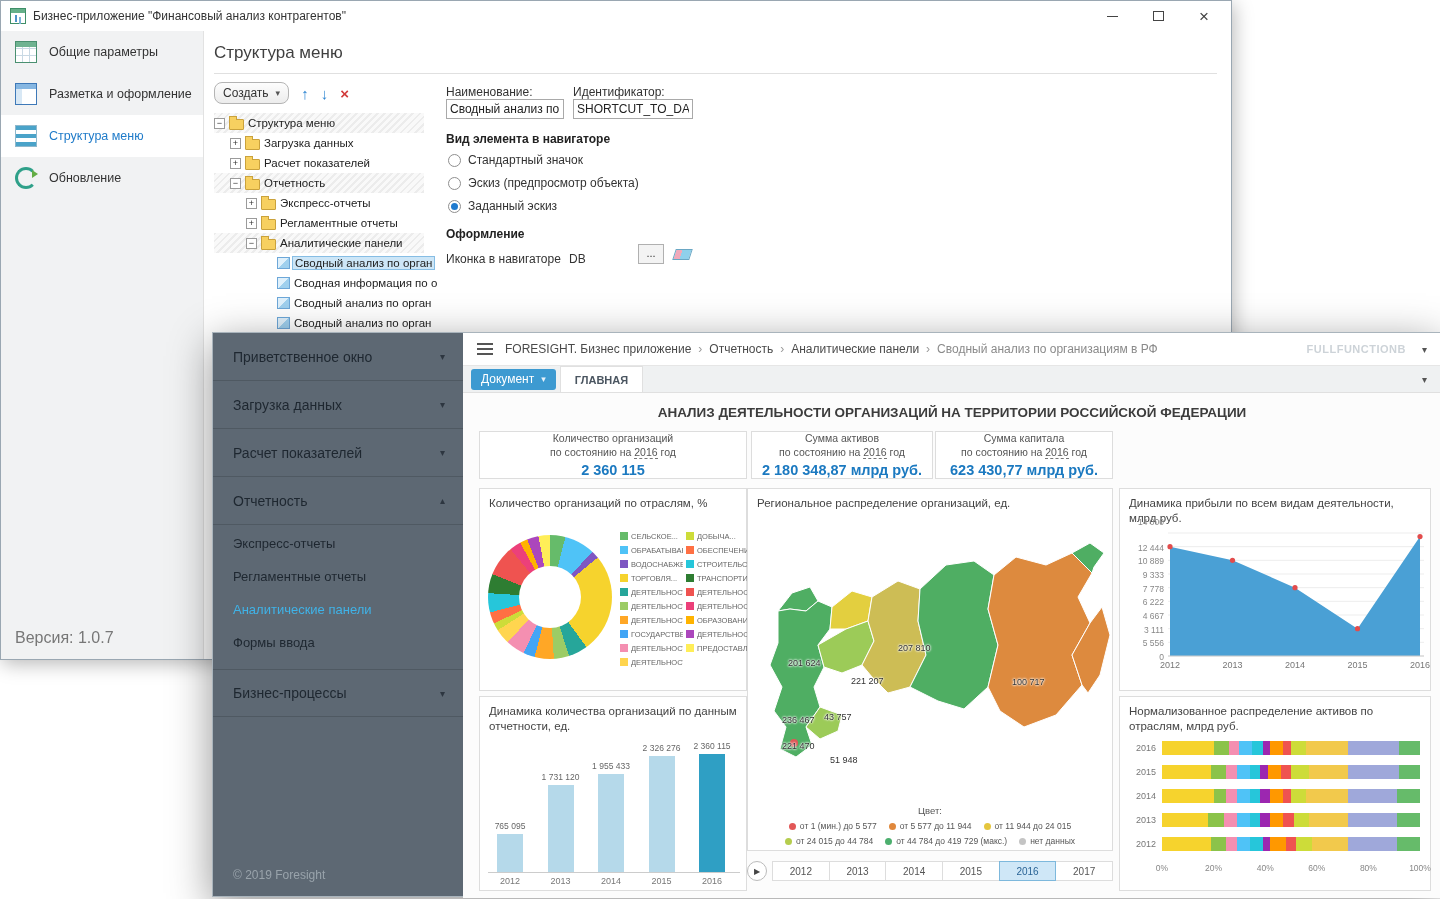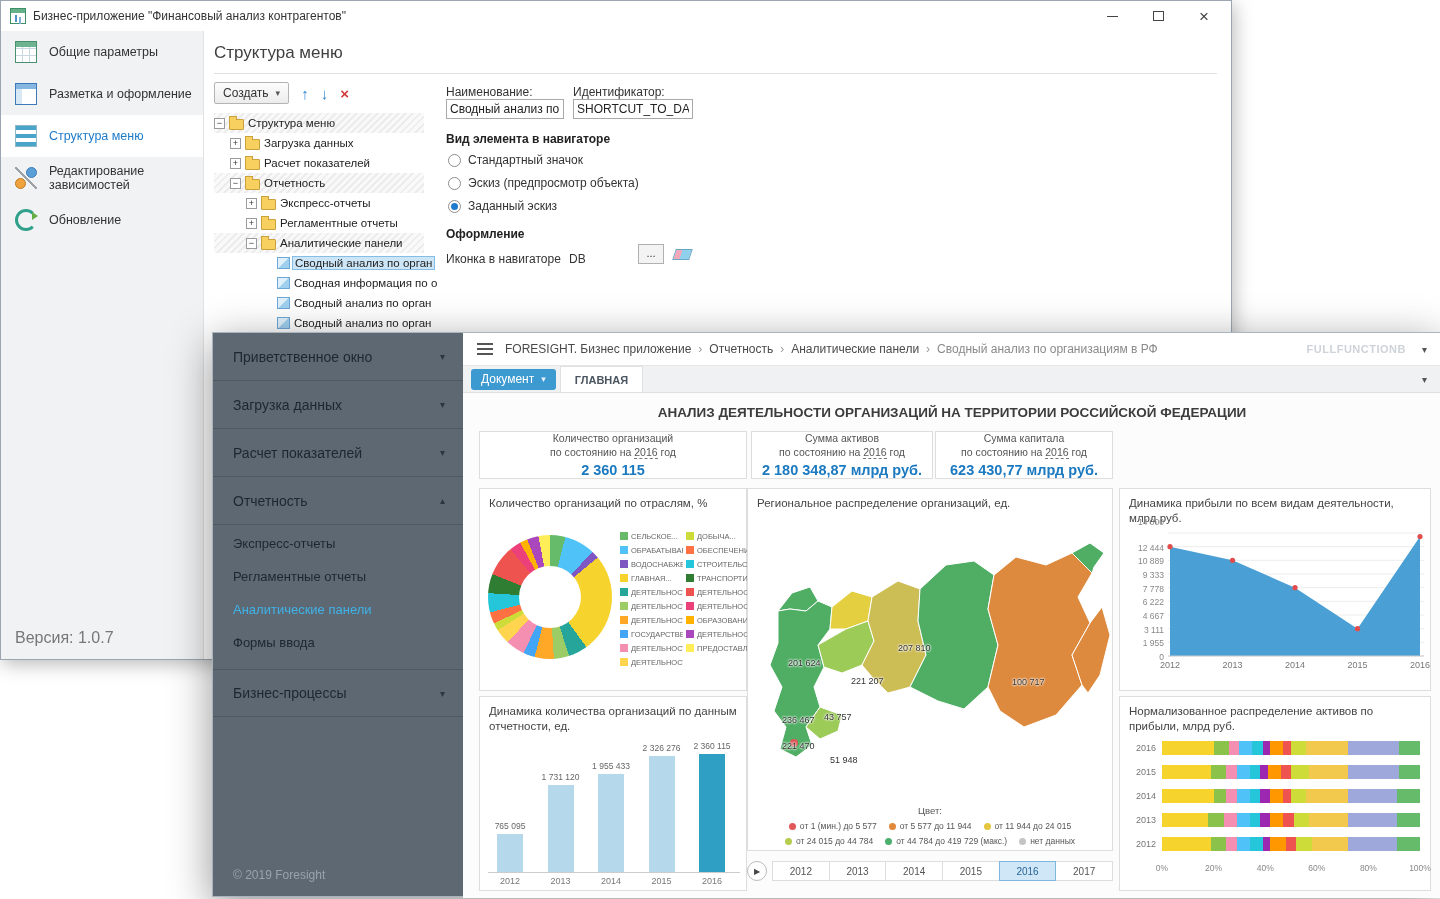--- a/index.html
+++ b/index.html
@@ -53,21 +53,21 @@
   .icn-dep::before { content:""; position:absolute; left:0; bottom:0; width:9px; height:9px; border-radius:50%; background:#f0a23c; border:1px solid #bd7c22; }
   .icn-dep::after  { content:""; position:absolute; right:0; top:0; width:9px; height:9px; border-radius:50%; background:#5aa0d8; border:1px solid #3c7cb4; }
   .icn-refresh { border:3px solid #2fa089; border-right-color:rgba(0,0,0,0); border-radius:50%; }
   .icn-refresh::after { content:""; position:absolute; right:-4px; top:0; border-left:6px solid #63ad44; border-top:4px solid rgba(0,0,0,0); border-bottom:4px solid rgba(0,0,0,0); }
 
   
   .editor { position:absolute; left:203px; top:30px; right:0; bottom:0; background:#fff; }
   .editor-title { position:absolute; left:10px; top:12px; font-size:17px; color:#3f3f3f; }
   .editor-hr { position:absolute; left:10px; top:42px; right:14px; height:1px; background:#e0e0e0; }
   .toolbar { position:absolute; left:10px; top:50px; height:24px; display:flex; align-items:center; gap:12px; }
-  .btn-create { height:22px; padding:0 8px; border:1px solid #b4b4b4; border-radius:2px;
+  .btn-create { height:22px; padding:0 8px; border:1px solid #b4b4b4; border-radius:8px;
     background:linear-gradient(#fdfdfd,#ececec); font-size:12px; color:#333; display:flex; align-items:center; gap:7px; }
   .caret { font-size:9px; color:#555; }
   .tb-arrow { color:#2f86d2; font-size:15px; font-weight:bold; }
   .tb-x { color:#d23c3c; font-size:15px; font-weight:bold; }
 
   .tree { position:absolute; left:10px; top:82px; width:210px; font-size:11.5px; color:#222; }
   .tnode { height:20px; display:flex; align-items:center; }
   .tnode.hatched { background: repeating-linear-gradient(135deg, #ececec 0 2px, #f9f9f9 2px 5px); }
   .texp { width:11px; height:11px; border:1px solid #9b9b9b; background:#fff; font-size:9px; line-height:9px; text-align:center; color:#333; margin-right:4px; flex:none; }
   .tfolder { width:15px; height:11px; background:#f7d060; border:1px solid #caa23c; border-radius:1px; position:relative; margin-right:4px; margin-top:2px; flex:none; }
@@ -198,24 +198,20 @@
     </div>
     <div class="app-side-item">
       <span class="icn icn-layout"></span>
       <span>Разметка и оформление</span>
     </div>
     <div class="app-side-item active">
       <span class="icn icn-menu"></span>
       <span>Структура меню</span>
     </div>
     <div class="app-side-item">
-      <span class="icn icn-dep"></span>
-      <span style="max-width:140px">Редактирование зависимостей</span>
-    </div>
-    <div class="app-side-item">
       <span class="icn icn-refresh"></span>
       <span>Обновление</span>
     </div>
     <div class="app-version">Версия: 1.0.7</div>
   </div>
 
   <div class="editor">
     <div class="editor-title">Структура меню</div>
     <div class="editor-hr"></div>
 
@@ -400,21 +396,21 @@
           <div class="dli">
             <span class="dsw" style="background: rgb(79, 195, 247);"></span>
             <span class="dlbl">ОБРАБАТЫВАЮ...</span>
           </div>
           <div class="dli">
             <span class="dsw" style="background: rgb(126, 87, 194);"></span>
             <span class="dlbl">ВОДОСНАБЖЕН...</span>
           </div>
           <div class="dli">
             <span class="dsw" style="background: rgb(246, 211, 45);"></span>
-            <span class="dlbl">ГЛАВНАЯ...</span>
+            <span class="dlbl">ТОРГОВЛЯ...</span>
           </div>
           <div class="dli">
             <span class="dsw" style="background: rgb(38, 166, 154);"></span>
             <span class="dlbl">ДЕЯТЕЛЬНОСТЬ...</span>
           </div>
           <div class="dli">
             <span class="dsw" style="background: rgb(156, 204, 101);"></span>
             <span class="dlbl">ДЕЯТЕЛЬНОСТЬ...</span>
           </div>
           <div class="dli">
@@ -552,21 +548,21 @@
           <circle cx="300" cy="47.593357142857144" r="2.6" fill="#e24c4c"></circle>
         </svg>
     <div class="area-ytick" style="top: 28px;">14 000</div>
         <div class="area-ytick" style="top: 53.6667px;">12 444</div>
         <div class="area-ytick" style="top: 67.3333px;">10 889</div>
         <div class="area-ytick" style="top: 81px;">9 333</div>
         <div class="area-ytick" style="top: 94.6667px;">7 778</div>
         <div class="area-ytick" style="top: 108.333px;">6 222</div>
         <div class="area-ytick" style="top: 122px;">4 667</div>
         <div class="area-ytick" style="top: 135.667px;">3 111</div>
-        <div class="area-ytick" style="top: 149.333px;">1 955</div>
+        <div class="area-ytick" style="top: 149.333px;">5 556</div>
         <div class="area-ytick" style="top: 163px;">0</div>
         <div class="area-xlab" style="left: 50px;">2012</div>
         <div class="area-xlab" style="left: 112.5px;">2013</div>
         <div class="area-xlab" style="left: 175px;">2014</div>
         <div class="area-xlab" style="left: 237.5px;">2015</div>
         <div class="area-xlab" style="left: 300px;">2016</div>
       </div>
 
     <div class="panel" style="left:16px;top:303px;width:268px;height:195px">
       <div class="panel-title">Динамика количества организаций по данным отчетности, ед.</div>
@@ -583,21 +579,21 @@
           <div class="bar" style="left: 160.5px; height: 116px; background: rgb(181, 217, 234);"></div>
           <div class="bar-vlab" style="left: 173.5px; bottom: 119px;">2 326 276</div>
           <div class="bar-xlab" style="left: 173.5px;">2015</div>
           <div class="bar" style="left: 211px; height: 118px; background: rgb(47, 159, 196);"></div>
           <div class="bar-vlab" style="left: 224px; bottom: 121px;">2 360 115</div>
           <div class="bar-xlab" style="left: 224px;">2016</div>
         </div>
     </div>
 
     <div class="panel" style="left:656px;top:303px;width:312px;height:195px">
-      <div class="panel-title">Нормализованное распределение активов по прибыли, млрд руб.</div>
+      <div class="panel-title">Нормализованное распределение активов по отраслям, млрд руб.</div>
     <div class="sylab" style="top: 46px;">2016</div>
         <div class="srow" style="top: 44px;">
           <span style="width: 20%; background: rgb(246, 211, 45);"></span>
           <span style="width: 6%; background: rgb(139, 195, 74);"></span>
           <span style="width: 4%; background: rgb(244, 143, 177);"></span>
           <span style="width: 5%; background: rgb(79, 195, 247);"></span>
           <span style="width: 4%; background: rgb(38, 198, 218);"></span>
           <span style="width: 3%; background: rgb(156, 39, 176);"></span>
           <span style="width: 5%; background: rgb(255, 152, 0);"></span>
           <span style="width: 3%; background: rgb(239, 83, 80);"></span>

